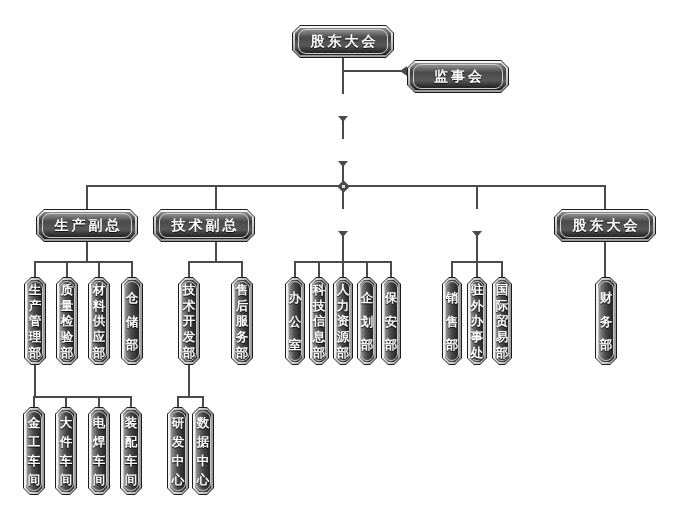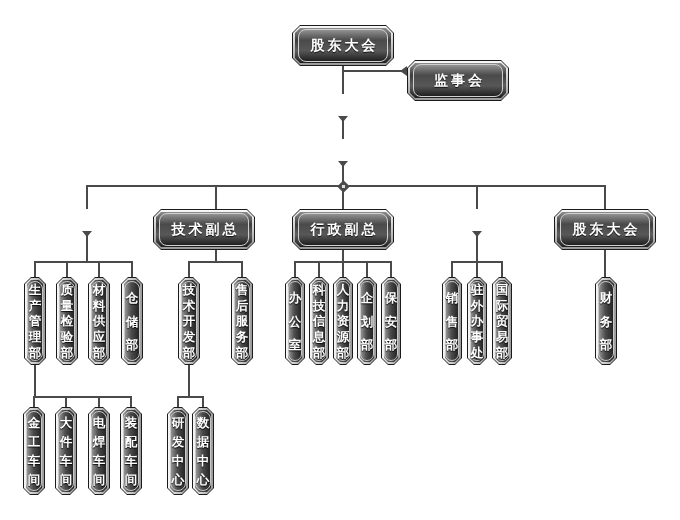--- a/index.html
+++ b/index.html
@@ -13,21 +13,21 @@
   .tri-d{position:absolute;width:0;height:0;border-left:5px solid transparent;border-right:5px solid transparent;border-top:6px solid var(--line,#4a4a4a);}
   .tri-l{position:absolute;width:0;height:0;border-top:5px solid transparent;border-bottom:5px solid transparent;border-right:7px solid var(--line,#4a4a4a);}
   .dia{position:absolute;width:9px;height:9px;transform:rotate(45deg);
        background:radial-gradient(circle,#e0e0e0 0 1.5px,var(--line,#4a4a4a) 1.6px);}
 
   
   .nodebox{position:absolute;}
   .nodebox i{display:block;position:absolute;}
   .oct{clip-path:polygon(var(--c) 0,calc(100% - var(--c)) 0,100% var(--c),100% calc(100% - var(--c)),calc(100% - var(--c)) 100%,var(--c) 100%,0 calc(100% - var(--c)),0 var(--c));}
 
-  .hbox{width:102px;height:41px;}
+  .hbox{width:102px;height:33px;}
   .hbox .l1{inset:0;--c:8px;background:#1b1b1b;}
   .hbox .l2{inset:1px;--c:7px;background:linear-gradient(180deg,#f8f8f8,#9a9a9a);}
   .hbox .l3{inset:3px;--c:5px;background:linear-gradient(180deg,#8d8d8d 0%,#3c3c3c 35%,#5e5e5e 65%,#1e1e1e 100%);}
   .hbox .pill{inset:4px 6px;border:1px solid #cfcfcf;border-radius:8px;
               background:linear-gradient(180deg,rgba(255,255,255,.14),rgba(0,0,0,.22));}
   .hlabel{position:absolute;inset:0;display:flex;align-items:center;justify-content:center;
           color:#fff;font-weight:bold;font-size:14px;letter-spacing:3px;text-indent:3px;
           text-shadow:0 1px 1px rgba(0,0,0,.85);white-space:nowrap;}
 
   .vbox{width:22px;height:88px;}
@@ -115,33 +115,33 @@
     <b class="hlabel">股东大会</b>
   </div>
   <div class="nodebox hbox" style="left:407px;top:60px">
     <i class="l1 oct"></i>
       <i class="l2 oct"></i>
       <i class="l3 oct"></i>
       <i class="pill"></i>
     <b class="hlabel">监事会</b>
   </div>
 
+  <div class="nodebox hbox" style="left:36px;top:209px">
+    <i class="l1 oct"></i>
+      <i class="l2 oct"></i>
+      <i class="l3 oct"></i>
+      <i class="pill"></i>
+    <b class="hlabel">生产副总</b>
+  </div>
   <div class="nodebox hbox" style="left:153px;top:209px">
     <i class="l1 oct"></i>
       <i class="l2 oct"></i>
       <i class="l3 oct"></i>
       <i class="pill"></i>
     <b class="hlabel">技术副总</b>
-  </div>
-  <div class="nodebox hbox" style="left:292px;top:209px">
-    <i class="l1 oct"></i>
-      <i class="l2 oct"></i>
-      <i class="l3 oct"></i>
-      <i class="pill"></i>
-    <b class="hlabel">行政副总</b>
   </div>
   <div class="nodebox hbox" style="left:554px;top:209px">
     <i class="l1 oct"></i>
       <i class="l2 oct"></i>
       <i class="l3 oct"></i>
       <i class="pill"></i>
     <b class="hlabel">股东大会</b>
   </div>
 
   <div class="nodebox vbox" style="left:24px;top:277px">

